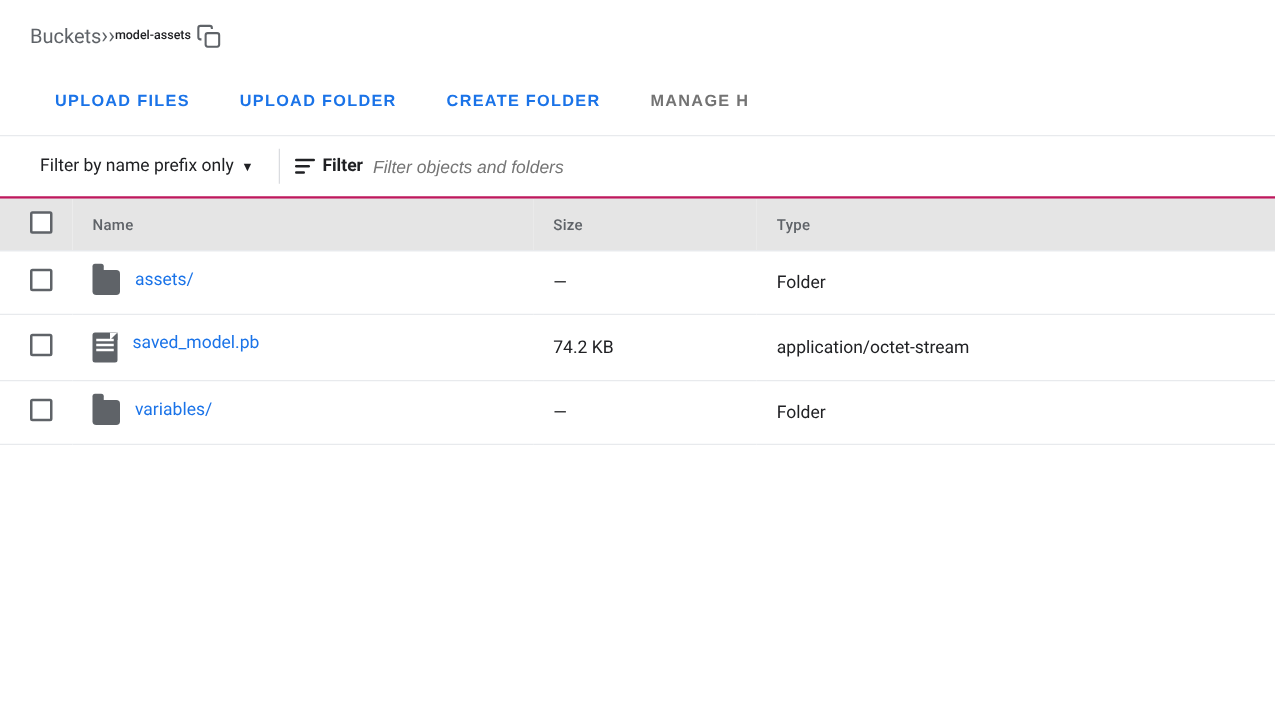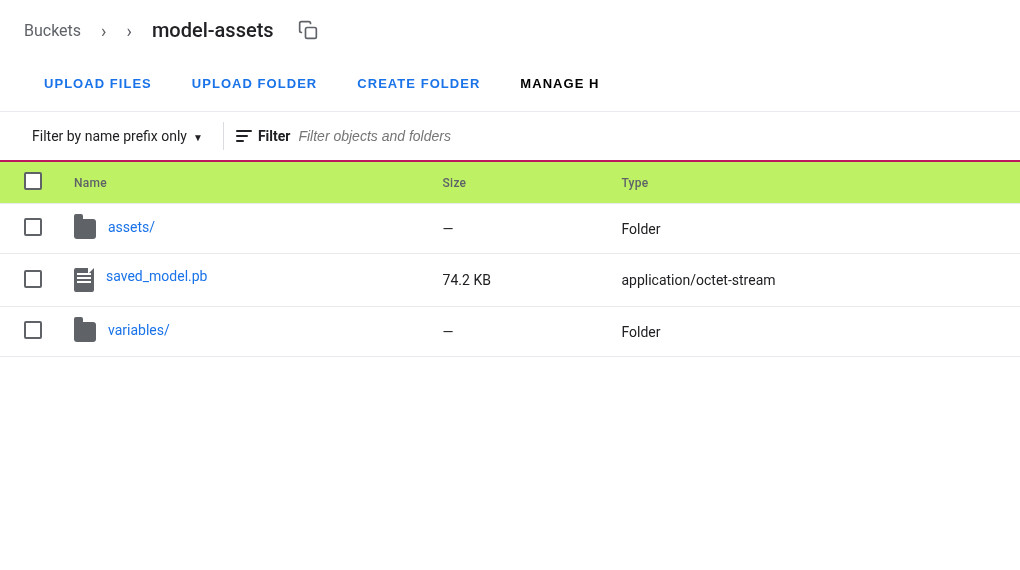--- a/index.html
+++ b/index.html
@@ -10,35 +10,35 @@
       font-size: 14px;
     }
 
     
     .breadcrumb {
       display: flex;
       align-items: center;
       padding: 18px 24px 14px 24px;
       font-size: 16px;
       color: #5f6368;
-      gap: 20px;
+      gap: 0;
     }
     .breadcrumb-link {
       color: #5f6368;
       text-decoration: none;
       cursor: pointer;
     }
     .breadcrumb-separator {
       color: #5f6368;
       font-size: 18px;
     }
     .breadcrumb-current {
       font-weight: 500;
       color: #202124;
-      font-size: 20px;
+      font-size: 10px;
     }
     .copy-icon {
       display: inline-flex;
       align-items: center;
       cursor: pointer;
       color: #5f6368;
       margin-left: 4px;
     }
 
     
@@ -57,21 +57,21 @@
       font-weight: 700;
       letter-spacing: 0.08em;
       text-transform: uppercase;
       cursor: pointer;
       border: none;
       background: none;
       color: #1a73e8;
       border-radius: 4px;
     }
     .toolbar-btn.disabled {
-      color: #000000;
+      color: #737373;
       cursor: default;
     }
 
     
     .filter-bar {
       display: flex;
       align-items: center;
       padding: 10px 24px;
       gap: 0;
       border-bottom: 2px solid #be185d;
@@ -119,21 +119,21 @@
 
     
     .table-wrap {
       width: 100%;
     }
     table {
       width: 100%;
       border-collapse: collapse;
     }
     thead tr {
-      background: #bef264;
+      background: #e5e5e5;
       border-bottom: 1px solid #e8eaed;
     }
     thead th {
       padding: 10px 16px;
       text-align: left;
       font-size: 12px;
       font-weight: 500;
       color: #5f6368;
       letter-spacing: 0.02em;
     }

